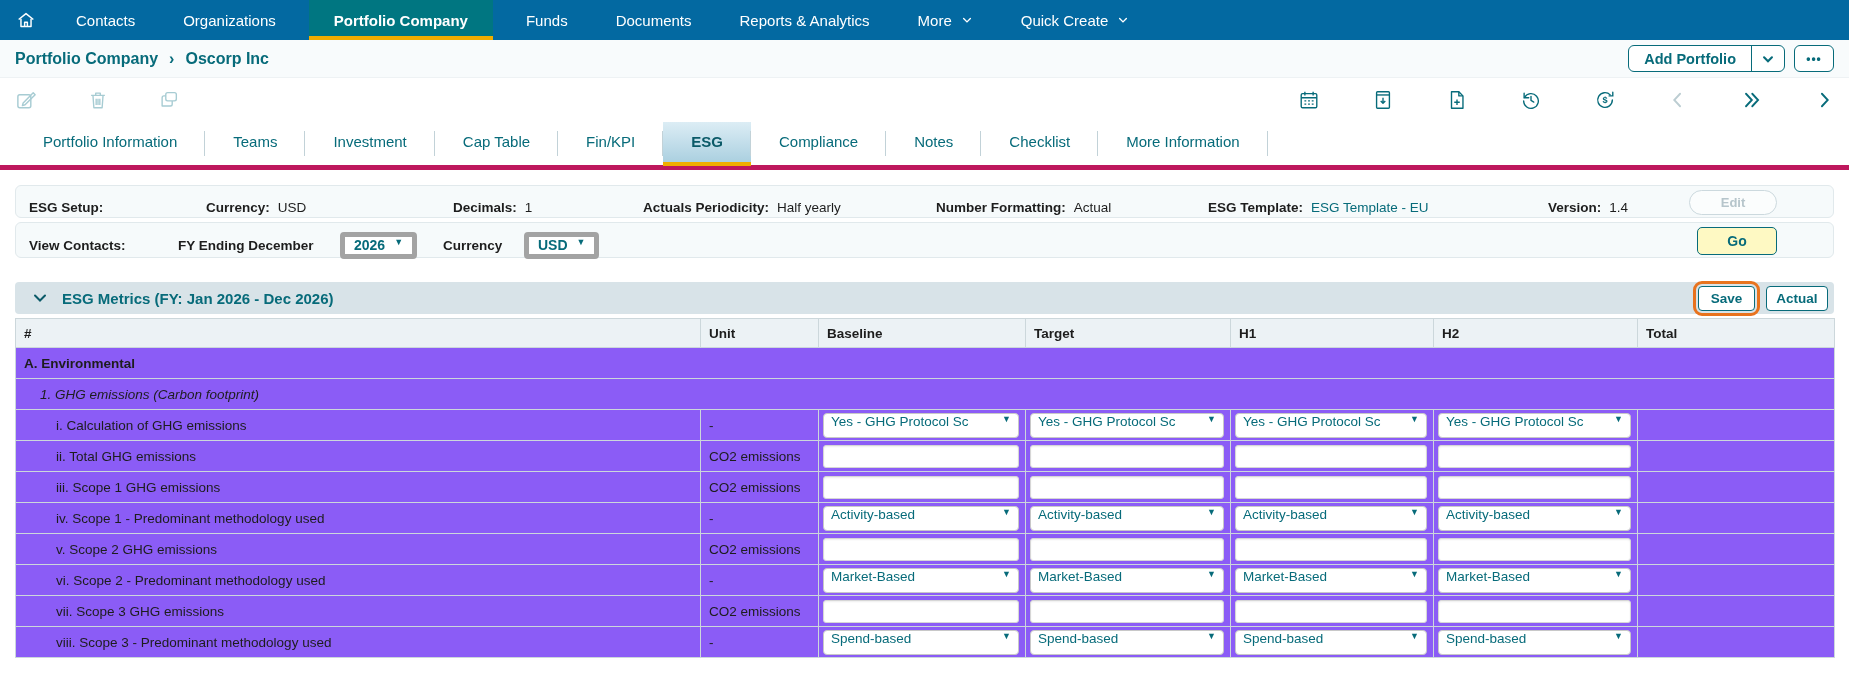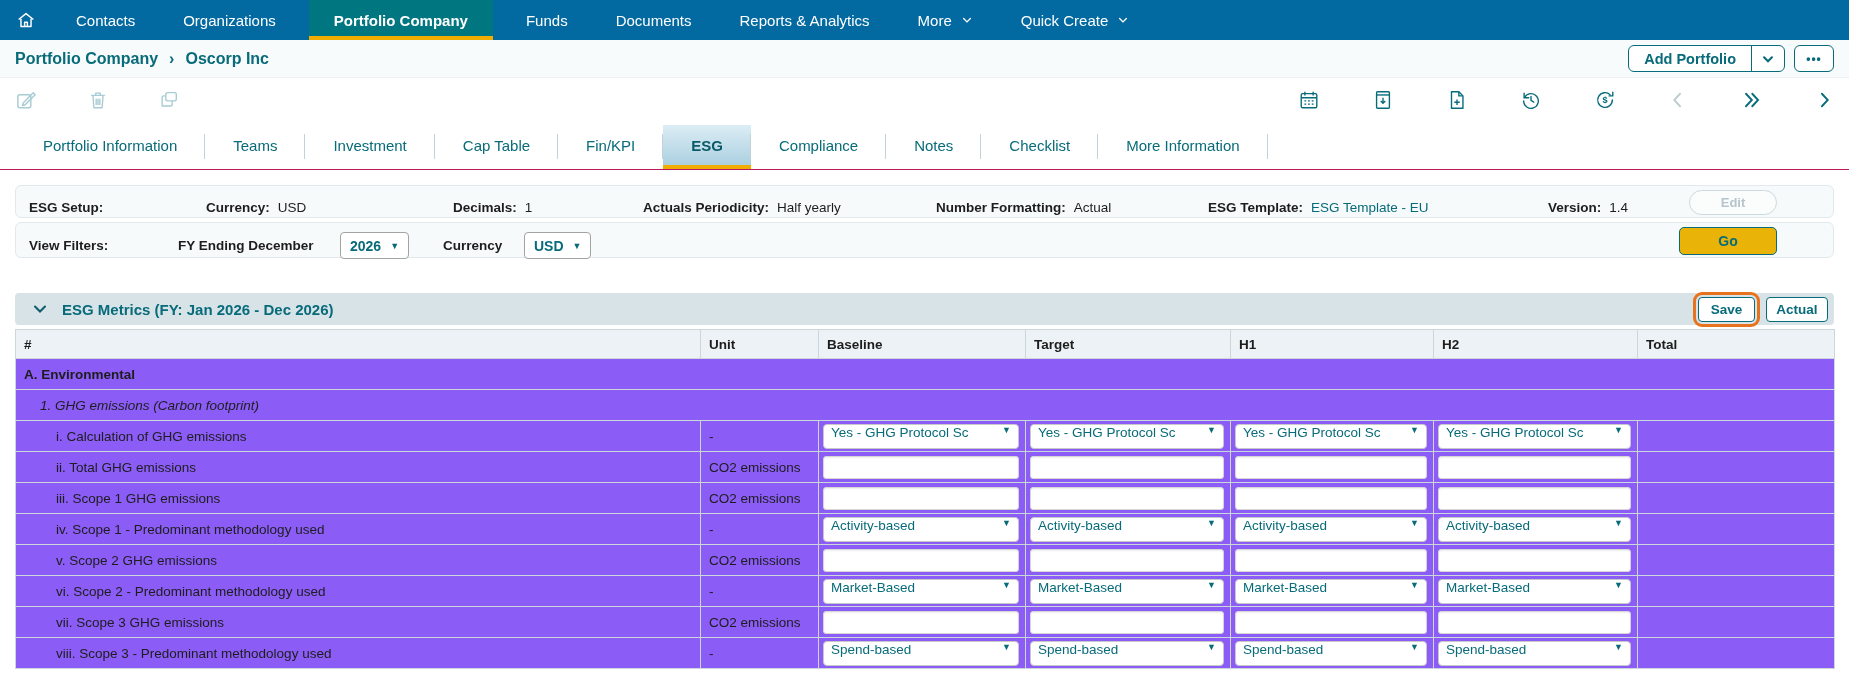--- a/index.html
+++ b/index.html
@@ -33,44 +33,44 @@
   
   .toolbar{height:44px;display:flex;align-items:center;padding:0 15px}
   .tleft{display:flex;gap:49px}
   .tright{margin-left:auto;display:flex;gap:52px;align-items:center}
   .tool{background:none;border:none;padding:0;display:flex;align-items:center}
   .icon-muted{color:#a7ccd3}
   .icon-teal{color:#076b7a}
   .icon-dis{color:#bccdd2}
 
   
-  .tabstrip{display:flex;align-items:flex-end;height:48px;padding:0 15px;border-bottom:1px solid #be185d}
+  .tabstrip{display:flex;align-items:center;height:48px;padding:0 15px;border-bottom:5px solid #be185d}
   .tab{height:44px;display:flex;align-items:center;padding:0 28px;font-size:15px;color:#076b7a;
     border-bottom:4px solid transparent;position:relative;cursor:pointer;white-space:nowrap}
   .tab::after{content:"";position:absolute;right:0;top:9px;height:25px;width:1px;background:#c2d2d8}
   .tab.active{background:linear-gradient(#dcedf5,#abd0e0);font-weight:bold;color:#0b5a68;
     border-bottom:4px solid #f0ad00}
 
   
   .bar{position:relative;margin:0 15px;background:#f6fafb;border:1px solid #e1e9ec;border-radius:6px}
   .bar1{margin-top:15px;height:33px}
   .bar2{margin-top:4px;height:36px}
   .f{position:absolute;top:11px;bottom:0;display:flex;align-items:center;gap:8px;font-size:13.5px;white-space:nowrap}
   .f b{font-weight:bold}
   .tpl-link{color:#076b7a;cursor:pointer}
   .edit-btn{position:absolute;right:56px;top:4px;width:88px;height:25px;border:1px solid #ccd9de;
     border-radius:13px;background:#fbfdfd;color:#b6c5cb;font-weight:bold;font-size:13px}
-  .sel{height:27px;background:#fff;border:1px solid #a3a3a3;border-radius:4px;display:flex;
-    align-items:center;gap:9px;padding:0 9px;color:#076b7a;font-weight:bold;font-size:14px;cursor:pointer}
+  .sel{height:27px;background:#fff;border:5px solid #a3a3a3;border-radius:4px;display:flex;
+    gap:9px;padding:0 9px;color:#076b7a;font-weight:bold;font-size:14px;cursor:pointer}
   .sel .ar{font-size:9px;color:#076b7a}
-  .go-btn{position:absolute;right:56px;top:4px;width:98px;height:28px;border:1.5px solid #076b7a;
-    border-radius:5px;background:#eab308;color:#076b7a;font-weight:bold;font-size:14px}
-
-  
-  .mbar{margin:35px 15px 0;height:32px;background:#d8e3e8;border-radius:4px;display:flex;
+  .go-btn{position:absolute;right:56px;top:4px;width:80px;height:28px;border:1.5px solid #076b7a;
+    border-radius:5px;background:#fef9c3;color:#076b7a;font-weight:bold;font-size:14px}
+
+  
+  .mbar{margin:24px 15px 0;height:32px;background:#d8e3e8;border-radius:4px;display:flex;
     align-items:center;position:relative}
   .mchev{margin-left:17px;color:#0b5a68;display:flex;align-items:center;cursor:pointer}
   .mtitle{margin-left:14px;color:#076b7a;font-weight:bold;font-size:15px}
   .save-btn{position:absolute;right:79px;top:4px;width:57px;height:25px;background:#fff;
     border:1.5px solid #076b7a;border-radius:4px;color:#076b7a;font-weight:bold;font-size:13.5px;
     outline:3px solid #e8731e;outline-offset:2px}
   .cancel-btn{position:absolute;right:6px;top:4px;width:62px;height:25px;background:#fff;
     border:1.5px solid #076b7a;border-radius:4px;color:#076b7a;font-weight:bold;font-size:13.5px}
 
   
@@ -298,21 +298,21 @@
     </div>
   <div class="f" style="left:1532px">
     <b>Version:</b>
       <span>1.4</span>
     </div>
   <button class="edit-btn">Edit</button>
 </div>
 
 <div class="bar bar2">
   <div class="f" style="left:13px">
-      <b>View Filters:</b>
+      <b>View Contacts:</b>
     </div>
   <div class="f" style="left:162px">
       <b>FY Ending December</b>
     </div>
   <div class="f" style="left:324px">
     <div class="sel">
       <span>2026</span>
       <span class="ar">▼</span>
     </div>
   </div>

